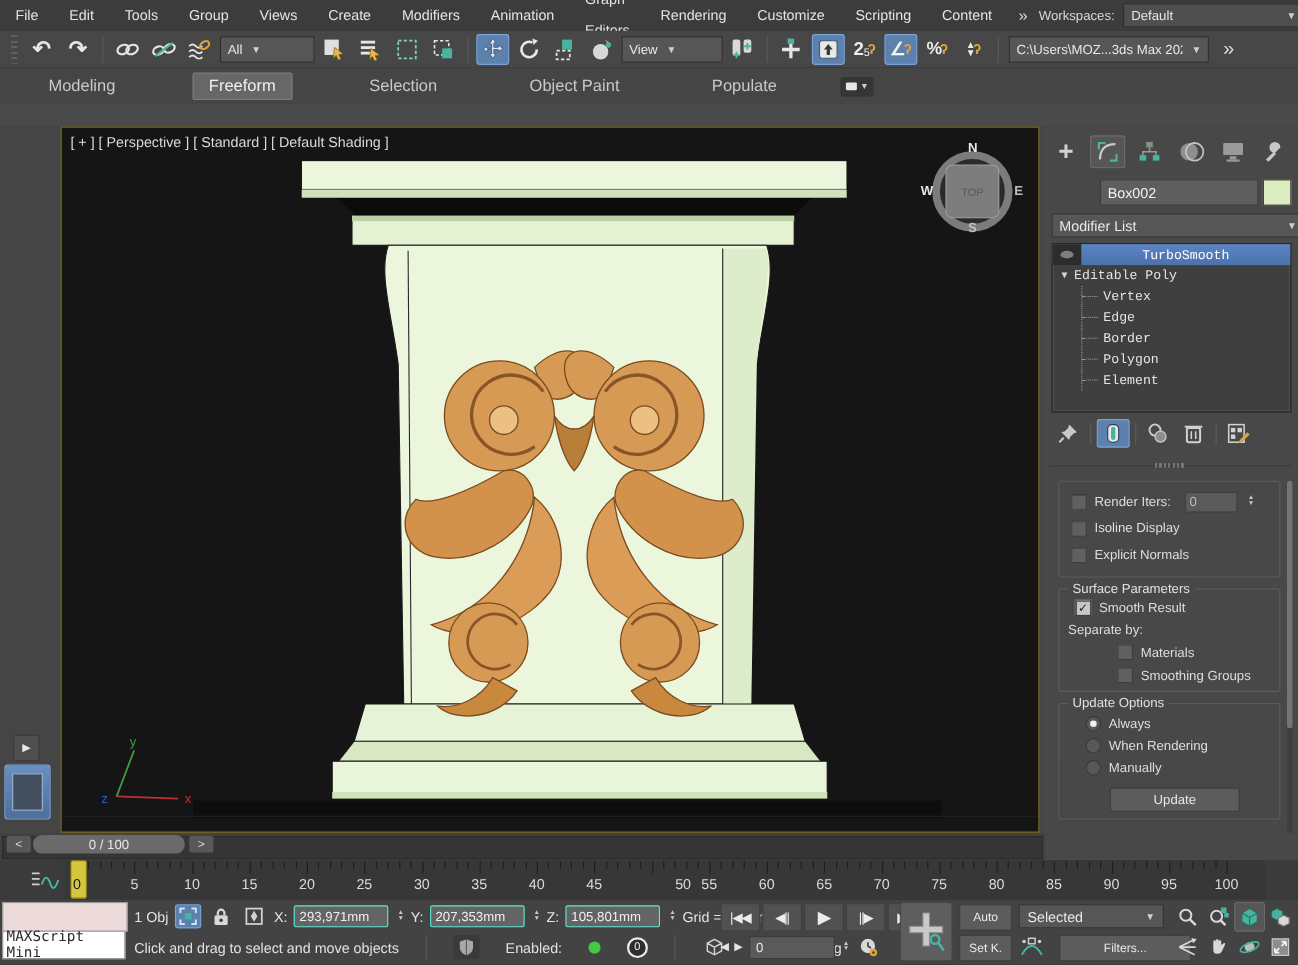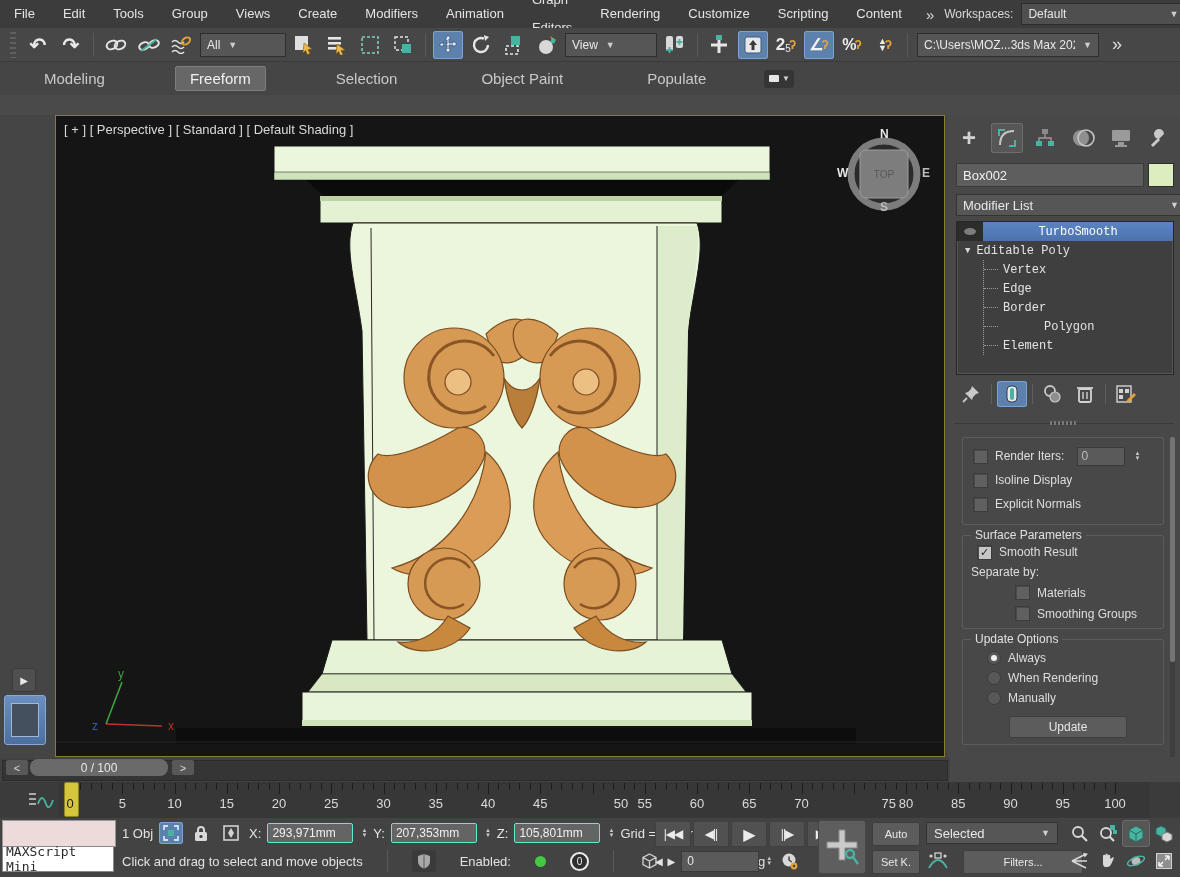--- a/index.html
+++ b/index.html
@@ -42,21 +42,21 @@
   
   #vp-expand-btn{left:12px;top:553px;width:22px;height:22px;background:#4f4f4f;border:1px solid #3a3a3a;border-radius:3px;display:flex;align-items:center;justify-content:center;font-size:10px;color:#e8e8e8;}
   #vp-layout-tab{left:4px;top:580px;width:40px;height:48px;background:linear-gradient(#6a8fc0,#4c6f9e);border:1px solid #84a8d8;border-radius:3px;display:flex;align-items:center;justify-content:center;}
   #vp-layout-tab .inner{width:26px;height:32px;background:#44505e;border:1px solid #9db8d8;}
   
   #cmdpanel{position:absolute;left:948px;top:0;width:232px;height:643px;background:#484848;}
   #cp-icons{position:absolute;left:2px;top:6px;width:228px;height:34px;display:flex;align-items:center;justify-content:space-around;}
   .cp-ic{width:32px;height:30px;display:flex;align-items:center;justify-content:center;border-radius:3px;}
   .cp-ic.selected{background:#565656;box-shadow:inset 0 0 0 1px #6e6e6e;}
   #obj-name-row{position:absolute;left:8px;top:48px;width:218px;height:24px;display:flex;gap:4px;align-items:center;}
-  #obj-name{flex:1;height:22px;background:#5e5e5e;border:1px solid #3a3a3a;color:#f2f2f2;font-size:13px;display:flex;align-items:center;padding:0 6px;}
+  #obj-name{flex:1;height:22px;background:#5e5e5e;border:1px solid #3a3a3a;color:#f2f2f2;font-size:13px;display:flex;align-items:center;padding:0 6px;margin-left:44px;}
   #obj-color{width:24px;height:22px;border:1px solid #2e2e2e;}
   #modifier-list{position:absolute;left:8px;top:79px;width:216px;height:20px;background:#565656;border:1px solid #333;display:flex;align-items:center;font-size:13px;color:#e8e8e8;padding:0 6px;}
   #modifier-list .dd{margin-left:auto;font-size:9px;color:#cfcfcf;}
   #stack{position:absolute;left:8px;top:106px;width:216px;height:152px;background:#3f3f3f;border:1px solid #272727;box-shadow:inset 0 0 0 1px #565656;font-size:12px;}
   .stack-row{height:19px;display:flex;align-items:center;color:#e4e4e4;font-family:Liberation Mono, monospace;}
   #stack-selected{background:linear-gradient(#6f95ca,#4c72ab);}
   #stack-eye{width:26px;height:19px;background:#2c2c2c;display:flex;align-items:center;justify-content:center;flex:none;}
   #stack-eye .pupil{width:12px;height:7px;background:#7d7d7d;border-radius:50%;}
   #stack-selected .lbl{flex:1;text-align:center;color:#fff;}
   .stack-base{padding-left:8px;gap:6px;}
@@ -448,21 +448,21 @@
               <span>Vertex</span>
             </div>
             <div class="stack-row stack-sub" style="padding-left: 0px;">
               <span class="tree-dash"></span>
               <span>Edge</span>
             </div>
             <div class="stack-row stack-sub" style="padding-left: 0px;">
               <span class="tree-dash"></span>
               <span>Border</span>
             </div>
-            <div class="stack-row stack-sub" style="padding-left: 0px; gap: 41px;">
+            <div class="stack-row stack-sub" style="padding-left: 0px;">
               <span class="tree-dash"></span>
               <span>Polygon</span>
             </div>
             <div class="stack-row stack-sub" style="padding-left: 0px;">
               <span class="tree-dash"></span>
               <span>Element</span>
             </div>
           </div>
       </div>
       <div id="stack-tools">
@@ -673,21 +673,21 @@
         <div class="tick" style="left: 712.15px;"></div>
         <div class="tick" style="left: 722.6px;"></div>
         <div class="tick" style="left: 733.05px;"></div>
         <div class="tick major" style="left: 743.5px;"></div>
         <div class="tick-label" style="left: 743.5px;">70</div>
         <div class="tick" style="left: 753.95px;"></div>
         <div class="tick" style="left: 764.4px;"></div>
         <div class="tick" style="left: 774.85px;"></div>
         <div class="tick" style="left: 785.3px;"></div>
         <div class="tick major" style="left: 795.75px;"></div>
-        <div class="tick-label" style="left: 795.75px; margin-left: 35px;">75</div>
+        <div class="tick-label" style="left: 795.75px;">75</div>
         <div class="tick" style="left: 806.2px;"></div>
         <div class="tick" style="left: 816.65px;"></div>
         <div class="tick" style="left: 827.1px;"></div>
         <div class="tick" style="left: 837.55px;"></div>
         <div class="tick major" style="left: 848px;"></div>
         <div class="tick-label" style="left: 848px;">80</div>
         <div class="tick" style="left: 858.45px;"></div>
         <div class="tick" style="left: 868.9px;"></div>
         <div class="tick" style="left: 879.35px;"></div>
         <div class="tick" style="left: 889.8px;"></div>

